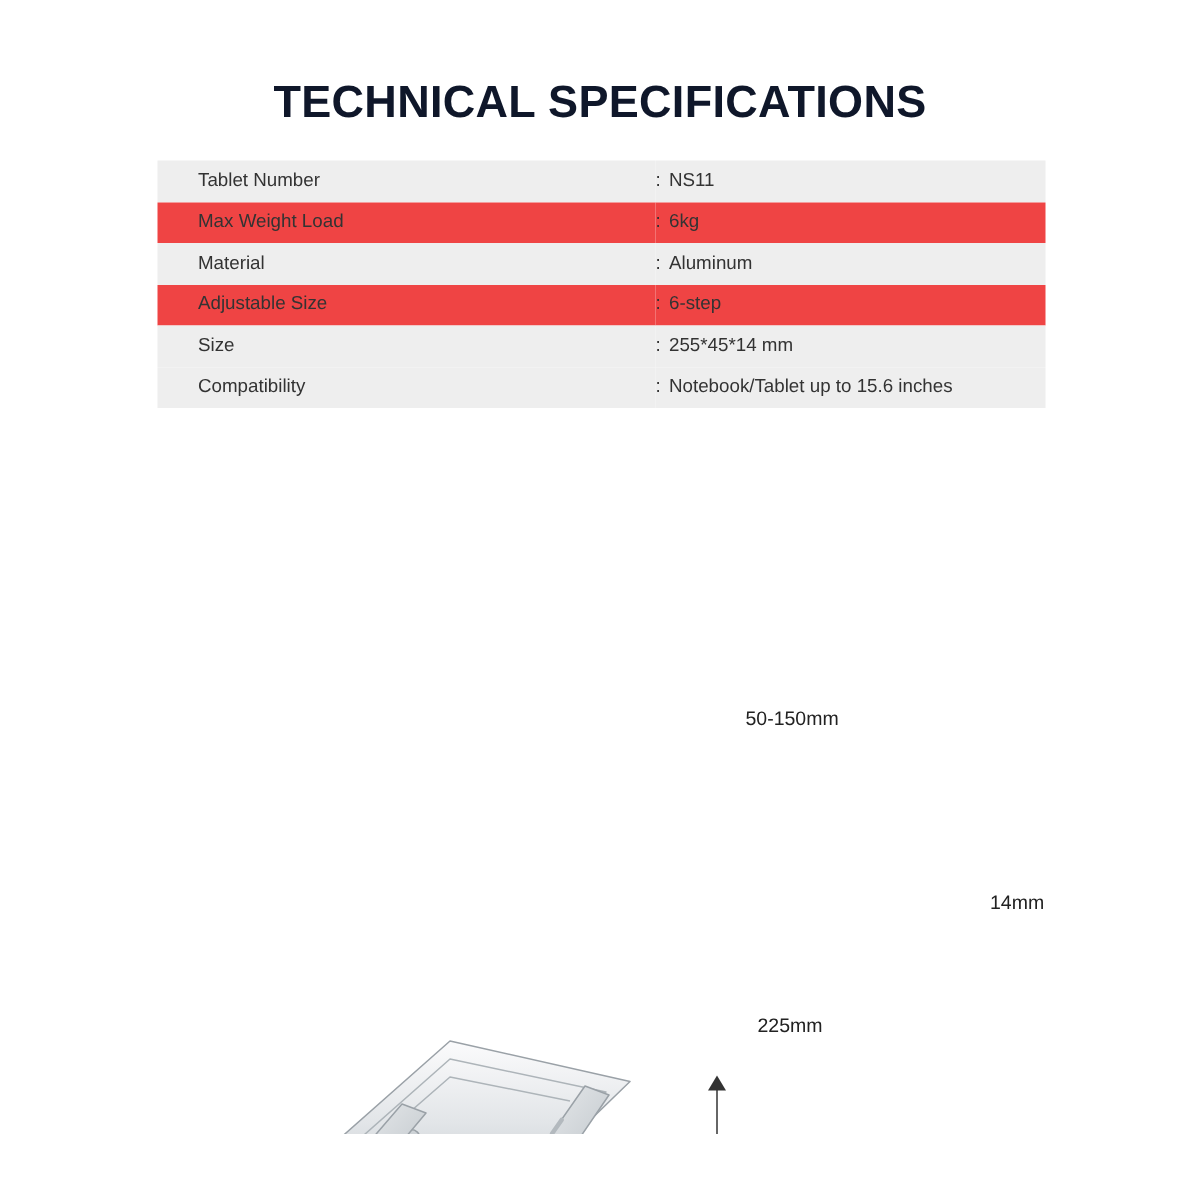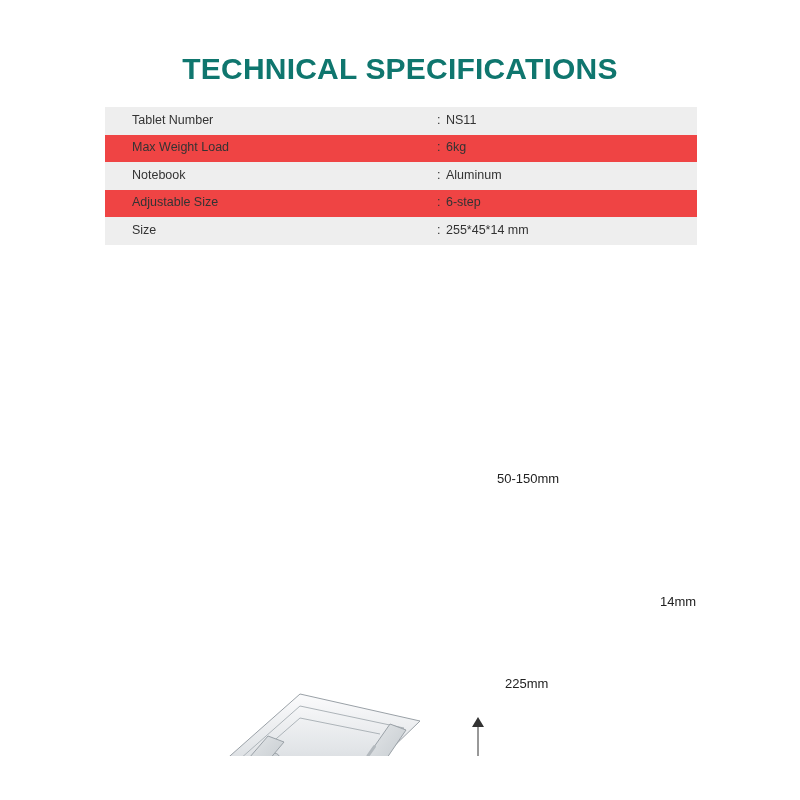--- a/index.html
+++ b/index.html
@@ -21,21 +21,21 @@
   }
   .title {
     position: absolute;
     top: 52px;
     left: 0;
     width: 800px;
     text-align: center;
     font-size: 30px;
     font-weight: bold;
     letter-spacing: 0.2px;
-    color: #0f766e;
+    color: #0f172a;
     font-family: "Liberation Sans", sans-serif;
   }
   .spec-table {
     position: absolute;
     top: 107px;
     left: 105px;
     width: 592px;
     border-collapse: collapse;
     font-size: 12.5px;
     color: #333333;
@@ -97,30 +97,34 @@
     <tbody>
       <tr class="shaded">
         <td class="label">Tablet Number</td>
         <td class="value"><span class="colon">:</span><span>NS11</span></td>
       </tr>
       <tr class="plain">
         <td class="label">Max Weight Load</td>
         <td class="value"><span class="colon">:</span><span>6kg</span></td>
       </tr>
       <tr class="shaded">
-        <td class="label">Notebook</td>
+        <td class="label">Material</td>
         <td class="value"><span class="colon">:</span><span>Aluminum</span></td>
       </tr>
       <tr class="plain">
         <td class="label">Adjustable Size</td>
         <td class="value"><span class="colon">:</span><span>6-step</span></td>
       </tr>
       <tr class="shaded">
         <td class="label">Size</td>
         <td class="value"><span class="colon">:</span><span>255*45*14 mm</span></td>
+      </tr>
+      <tr class="shaded">
+        <td class="label">Compatibility</td>
+        <td class="value"><span class="colon">:</span><span>Notebook/Tablet up to 15.6 inches</span></td>
       </tr>
     </tbody>
   </table>
 
   <div class="illus">
 
     <svg class="art" width="800" height="440" viewBox="0 0 800 440">
       <defs>
         <linearGradient id="metalA" x1="0" y1="0" x2="0" y2="1">
           <stop offset="0%" stop-color="#fbfbfc"></stop>

